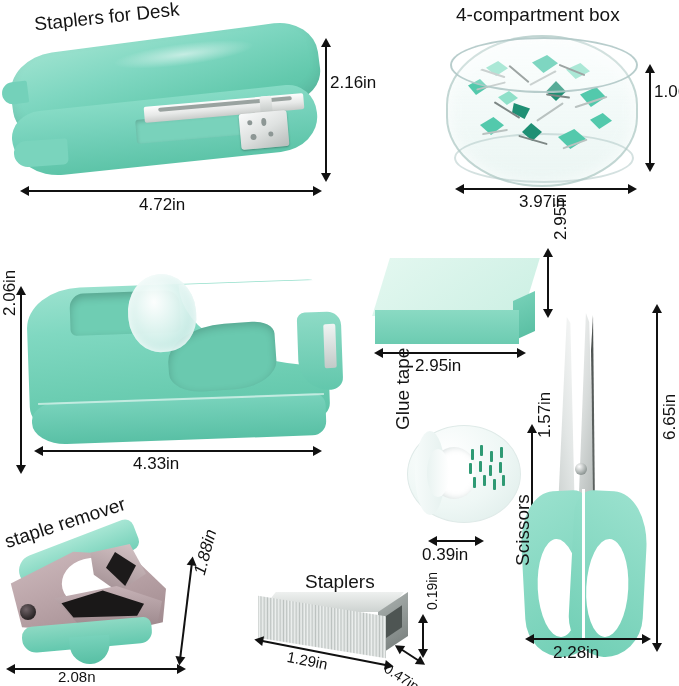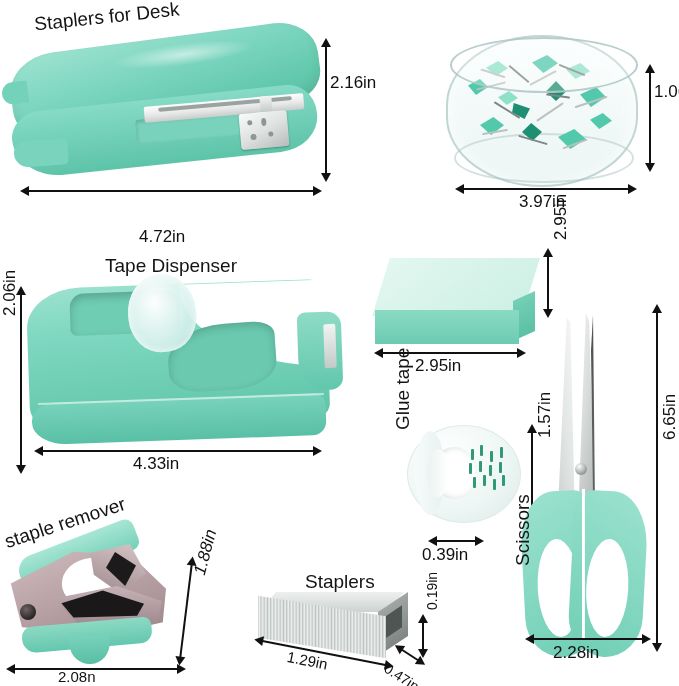--- a/index.html
+++ b/index.html
@@ -224,21 +224,21 @@
     <div class="av t"></div>
       <div class="bar"></div>
       <div class="av b"></div>
   </div>
   <div class="dim" style="left:330px;top:73px;">2.16in</div>
   <div class="arrowH" style="left:20px;top:186px;width:302px;">
     <div class="ah l"></div>
       <div class="bar"></div>
       <div class="ah r"></div>
   </div>
-  <div class="dim" style="left:139px;top:195px;margin-top:32px;">4.72in</div>
+  <div class="dim" style="left:139px;top:195px;">4.72in</div>
 
   <div id="clipbox">
     <div class="cb-body"></div>
     <div class="cb-floor"></div>
     <div class="cb-fill">
       <div class="clip" style="left:6px;top:28px;width:20px;height:16px;clip-path:polygon(0 40%,60% 0,100% 50%,40% 100%)"></div>
       <div class="clip pale" style="left:24px;top:10px;width:22px;height:15px;clip-path:polygon(0 45%,55% 0,100% 48%,46% 100%)"></div>
       <div class="clip dark" style="left:50px;top:52px;width:18px;height:16px;clip-path:polygon(10% 0,100% 35%,70% 100%,0 60%)"></div>
       <div class="clip" style="left:70px;top:4px;width:26px;height:18px;clip-path:polygon(0 42%,58% 0,100% 46%,44% 100%)"></div>
       <div class="clip dark" style="left:84px;top:30px;width:20px;height:20px;clip-path:polygon(50% 0,100% 52%,50% 100%,0 52%)"></div>
@@ -257,20 +257,21 @@
       <div class="wire" style="left:112px;top:50px;width:34px;transform:rotate(-18deg)"></div>
       <div class="wire d" style="left:30px;top:58px;width:30px;transform:rotate(32deg)"></div>
       <div class="wire" style="left:72px;top:60px;width:32px;transform:rotate(-34deg)"></div>
       <div class="wire d" style="left:56px;top:88px;width:30px;transform:rotate(16deg)"></div>
       <div class="wire" style="left:100px;top:92px;width:26px;transform:rotate(-20deg)"></div>
       <div class="wire d" style="left:84px;top:44px;width:24px;transform:rotate(8deg)"></div>
       <div class="wire" style="left:20px;top:80px;width:26px;transform:rotate(-10deg)"></div>
     </div>
     <div class="cb-rim"></div>
   </div>
+  <div class="lbl" style="left:456px;top:4px;">4-compartment box</div>
   <div class="arrowV" style="left:645px;top:64px;height:108px;">
     <div class="av t"></div>
       <div class="bar"></div>
       <div class="av b"></div>
   </div>
   <div class="dim" style="left:654px;top:82px;">1.06in</div>
   <div class="arrowH" style="left:455px;top:184px;width:182px;">
     <div class="ah l"></div>
       <div class="bar"></div>
       <div class="ah r"></div>
@@ -281,21 +282,20 @@
     <div class="td-body"></div>
     <div class="td-scoop"></div>
     <div class="td-well"></div>
     <div class="td-inner"></div>
     <div class="td-roll"></div>
     <div class="td-lip"></div>
     <div class="td-blade"></div>
     <div class="td-base"></div>
     <div class="td-seam"></div>
   </div>
-  <div class="lbl" style="left:105px;top:255px;">Tape Dispenser</div>
   <div class="arrowV" style="left:16px;top:286px;height:188px;">
     <div class="av t"></div>
       <div class="bar"></div>
       <div class="av b"></div>
   </div>
   <div class="dim" style="left:0px;top:316px;">
     <span class="rot-n90" style="display:inline-block;">2.06in</span>
   </div>
   <div class="arrowH" style="left:34px;top:446px;width:288px;">
     <div class="ah l"></div>

